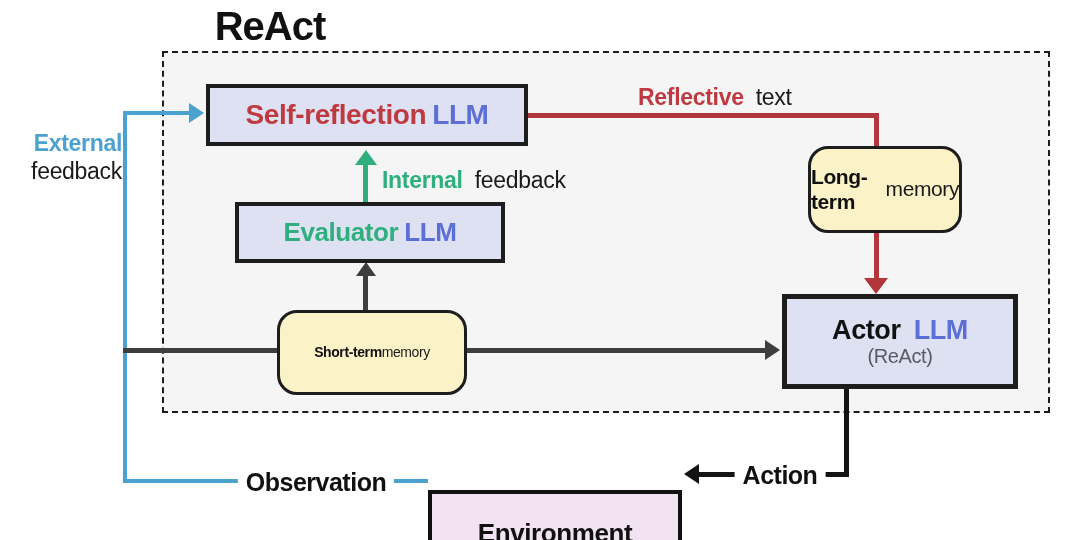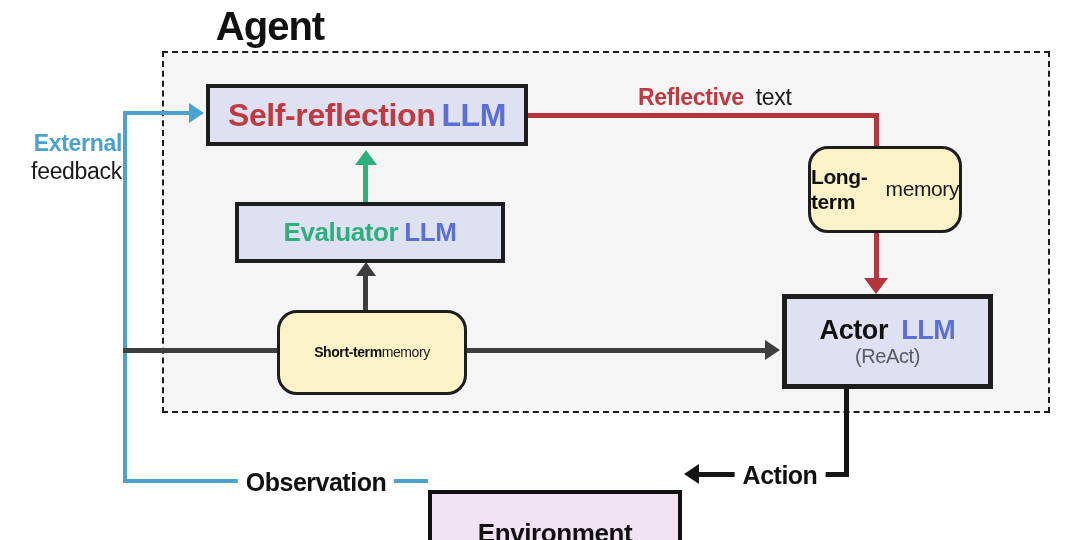--- a/index.html
+++ b/index.html
@@ -52,21 +52,21 @@
     padding:2px 8px;white-space:nowrap;transform:translate(-50%,-50%);letter-spacing:-0.5px;
   }
   .ext-label{left:2px;top:130px;width:120px;text-align:right;font-size:23px;line-height:1.2;color:#1a1a1a;letter-spacing:-0.3px;}
 </style>
 </head>
 <body>
 
 <div class="canvas">
 
   <div class="abs agent-panel"></div>
-  <div class="abs agent-title">Agent</div>
+  <div class="abs agent-title">ReAct</div>
 
   <div class="abs line blue" style="left:123px;top:111px;width:4px;height:372px;"></div>
   <div class="abs line blue" style="left:123px;top:111px;width:68px;height:4px;"></div>
   <div class="abs arr arr-right-blue" style="left:189px;top:103px;"></div>
   <div class="abs line blue" style="left:123px;top:479px;width:305px;height:4px;"></div>
 
   <div class="abs line" style="left:123px;top:348px;width:643px;height:5px;"></div>
   <div class="abs arr arr-right-dark" style="left:765px;top:340px;"></div>
 
   <div class="abs line" style="left:363px;top:274px;width:5px;height:36px;"></div>
@@ -76,57 +76,61 @@
   <div class="abs arr arr-up-green" style="left:355px;top:150px;"></div>
 
   <div class="abs line red" style="left:528px;top:113px;width:351px;height:5px;"></div>
   <div class="abs line red" style="left:874px;top:113px;width:5px;height:168px;"></div>
   <div class="abs arr arr-down-red" style="left:864px;top:278px;"></div>
 
   <div class="abs line black" style="left:844px;top:388px;width:5px;height:87px;"></div>
   <div class="abs line black" style="left:696px;top:472px;width:153px;height:5px;"></div>
   <div class="abs arr arr-left-black" style="left:684px;top:464px;"></div>
 
-  <div class="abs node llm-box" style="left:206px;top:84px;width:322px;height:62px;font-size:32px;">
+  <div class="abs node llm-box" style="left:206px;top:84px;width:322px;height:62px;font-size:28px;">
     <span class="t-red gap-s">Self-reflection</span>
     <span class="t-blue">LLM</span>
   </div>
 
   <div class="abs node llm-box" style="left:235px;top:202px;width:270px;height:61px;font-size:26px;">
     <span class="t-green gap-s">Evaluator</span>
     <span class="t-blue">LLM</span>
   </div>
 
   <div class="abs node mem-box" style="left:277px;top:310px;width:190px;height:85px;font-size:14px;">
     <span style="font-weight:bold;color:#111;">Short-term</span>
     <span style="color:#1a1a1a;">memory</span>
   </div>
 
   <div class="abs node mem-box" style="left:808px;top:146px;width:154px;height:87px;font-size:21px;">
     <span style="font-weight:bold;color:#111;">Long-term</span>
     <span style="color:#1a1a1a;">memory</span>
   </div>
 
-  <div class="abs node llm-box" style="left:782px;top:294px;width:211px;height:95px;font-size:27px;flex-direction:column;line-height:1.1;border-width:5px;">
+  <div class="abs node llm-box" style="left:782px;top:294px;width:236px;height:95px;font-size:27px;flex-direction:column;line-height:1.1;border-width:5px;">
     <span>
       <span style="font-weight:bold;color:#111;" class="gap-s">Actor</span>
       <span class="t-blue">LLM</span>
     </span>
     <span class="t-gray" style="font-size:20px;">(ReAct)</span>
   </div>
 
   <div class="abs node env-box" style="left:428px;top:442px;width:254px;height:86px;font-size:26px;font-weight:600;color:#111;margin-top:48px;">
     <span>Environment</span>
   </div>
 
   <div class="abs ext-label">
     <div class="t-ltblue">External</div>
     <div>feedback</div>
   </div>
 
+  <div class="abs edge-label" style="left:382px;top:167px;">
+    <span class="t-green gap-s">Internal</span>
+    <span>feedback</span>
+  </div>
 
   <div class="abs line-label" style="left:316px;top:482px;">Observation</div>
 
   <div class="abs edge-label" style="left:638px;top:84px;">
     <span class="t-red gap-s">Reflective</span>
     <span>text</span>
   </div>
 
   <div class="abs line-label" style="left:780px;top:475px;">Action</div>
 

